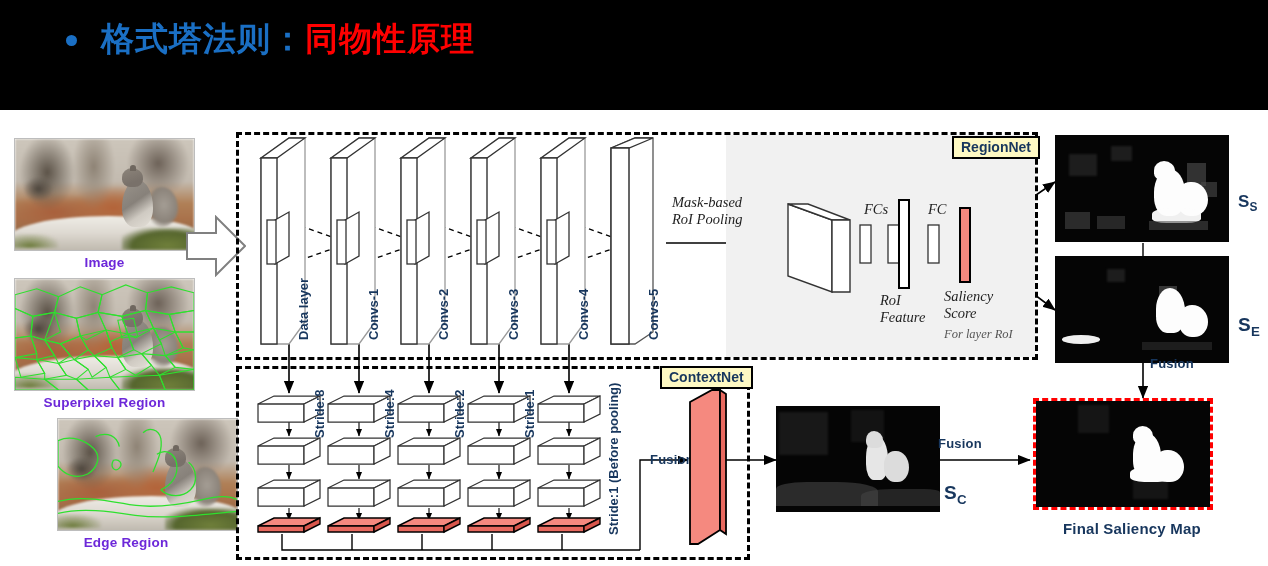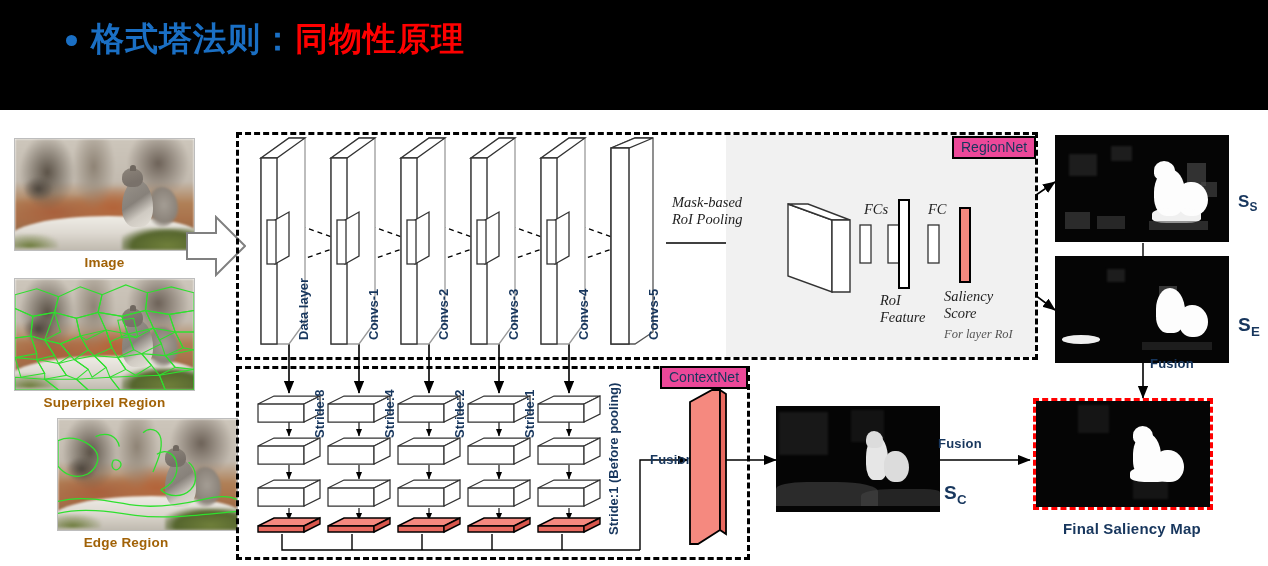--- a/index.html
+++ b/index.html
@@ -11,21 +11,21 @@
   }
   #root { position: relative; width: 1268px; height: 566px; }
 
   
   .header-band {
     position: absolute; left: 0; top: 0; width: 1268px; height: 110px;
     background: #000000;
   }
   .title-row {
     position: absolute; left: 66px; top: 22px;
-    display: flex; align-items: center; gap: 14px;
+    display: flex; align-items: center; gap: 24px;
     white-space: nowrap;
   }
   .title-bullet {
     width: 11px; height: 11px; border-radius: 50%;
     background: #1a6fc4; flex: 0 0 auto; margin-top: 4px;
   }
   .title-text {
     font-size: 33px; font-weight: bold; letter-spacing: 1px;
     color: #1a6fc4; line-height: 1;
   }
@@ -35,21 +35,21 @@
   .figure { position: absolute; left: 0; top: 110px; width: 1268px; height: 456px; background:#fff; }
 
   
   .thumb-wrap { position: absolute; width: 181px; }
   .thumb {
     width: 181px; height: 113px; border: 1px solid #bdbdbd;
     position: relative; overflow: hidden;
   }
   .thumb-cap {
     text-align: center; font-size: 13.5px; font-weight: bold;
-    color: #a16207; margin-top: 4px; letter-spacing: .2px;
+    color: #6d28d9; margin-top: 4px; letter-spacing: .2px;
   }
   
   .scene { position:absolute; inset:0; }
   .sc-bg {
     position:absolute; inset:0;
     background:
       radial-gradient(ellipse 40px 55px at 18% 30%, #5c5348 0%, #5c534800 70%),
       radial-gradient(ellipse 30px 60px at 44% 25%, #8e8375 0%, #8e837500 72%),
       radial-gradient(ellipse 45px 50px at 80% 22%, #6d6258 0%, #6d625800 70%),
       radial-gradient(ellipse 60px 30px at 55% 62%, #b4643a 0%, #b4643a00 75%),
@@ -127,22 +127,22 @@
     position: absolute; color: #17365d; white-space: nowrap;
     font-size: 13px; font-weight: bold;
     transform-origin: 0 0; transform: rotate(-90deg);
   }
   .lbl-it {
     position: absolute; color: #1f1f1f; white-space: nowrap;
     font-size: 14.5px; font-style: italic; font-family: "Liberation Serif", serif;
     line-height: 1.18;
   }
   .tag-box {
-    position: absolute; border: 2px solid #000; background:#ec4899;
-    font-size: 14px; font-weight: normal; color:#17365d;
+    position: absolute; border: 2px solid #000; background:#fef9c3;
+    font-size: 14px; font-weight: bold; color:#17365d;
     padding: 1px 7px 2px 7px; white-space: nowrap;
   }
 
   
   .salmap { position: absolute; background:#000; overflow:hidden; }
   .sal-dark { position:absolute; inset:0; background:#050505; }
   .sm-body {
     position:absolute; background:#fdfdfd; filter: blur(.4px);
   }
   .sm-gray { position:absolute; background:#4a4a4a; filter: blur(.6px); }

